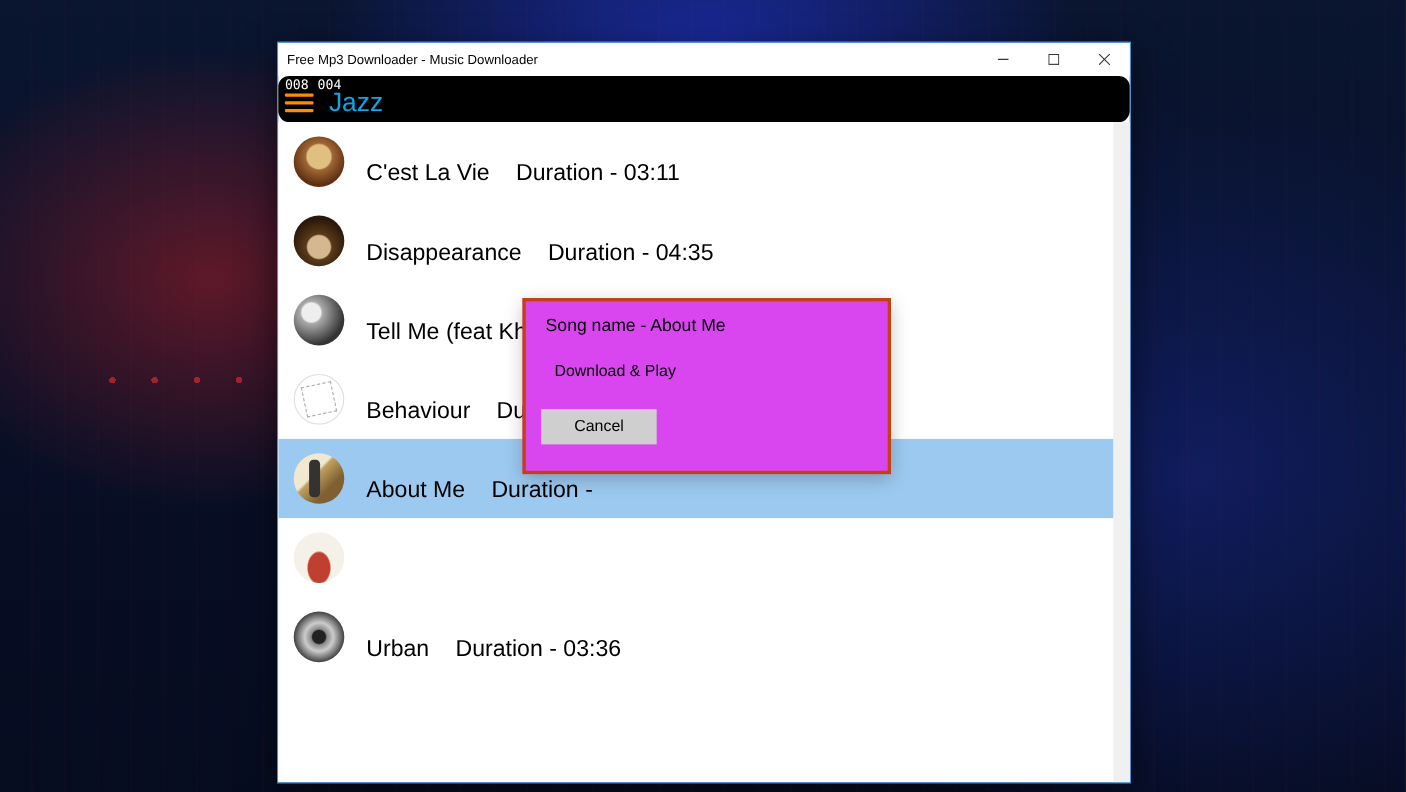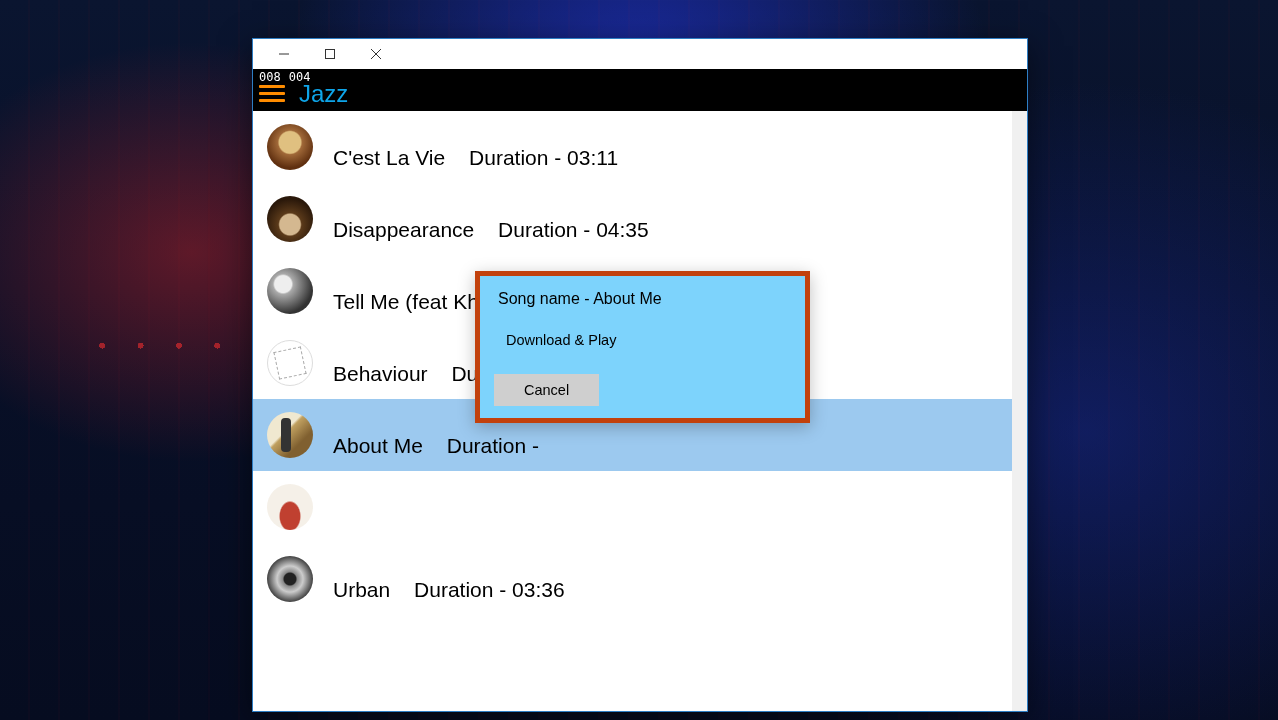--- a/index.html
+++ b/index.html
@@ -51,20 +51,21 @@
       display: flex; align-items: center; justify-content: center;
       font-size: 12px;
     }
     .winbtn svg { stroke: #333; }
 
     .blackbar {
       background: #000; height: 42px;
       display: flex; align-items: flex-end;
       padding: 0 6px 0 6px;
       position: relative;
+      border-radius: 10px;
     }
     .counter-row {
       position: absolute; top: 1px; left: 6px;
       display: flex; gap: 8px;
       font-family: monospace; font-size: 12px; color: #fff;
     }
     .hamburger {
       width: 26px; height: 26px;
       display: flex; flex-direction: column; justify-content: center; gap: 4px;
       margin-right: 14px; margin-bottom: 5px;
@@ -105,24 +106,24 @@
     .t7 { background: radial-gradient(circle at 50% 50%, #222 18%, #888 22%, #ccc 40%, #888 55%, #444 70%); }
     .t8 { background: radial-gradient(circle at 50% 50%, #fff 20%, #000 22%, #fff 32%, #000 34%, #fff 46%, #000 48%);}
 
     .row-text .name { margin-right: 18px; }
 
     
     .modal {
       position: absolute;
       left: 475px; top: 271px;
       width: 335px;
-      background: #7dd3fc;
-      border: 5px solid #c2410c;
+      background: #d946ef;
+      border: 3px solid #c2410c;
       box-shadow: 0 4px 16px rgba(0,0,0,0.25);
-      padding-bottom: 12px;
+      padding-bottom: 24px;
     }
     .modal-title {
       font-size: 16px; padding: 14px 18px 8px 18px;
     }
     .modal-option {
       margin: 6px 14px; padding: 10px 12px;
       font-size: 14.5px;
     }
     .modal-option.hovered { background: #d9d9d9; }
     .modal-footer {
@@ -139,20 +140,21 @@
       width: 15px; background: #f0f0f0;
     }
   </style>
 </head>
 <body>
 
 <div class="bg"></div>
 
 <div class="window">
   <div class="titlebar">
+    <span class="title">Free Mp3 Downloader - Music Downloader</span>
     <div class="winbtn">
       <svg width="10" height="10">
           <line x1="0" y1="5" x2="10" y2="5" stroke-width="1"></line>
         </svg>
     </div>
     <div class="winbtn">
       <svg width="10" height="10">
           <rect x="0.5" y="0.5" width="9" height="9" fill="none" stroke-width="1"></rect>
         </svg>
     </div>

